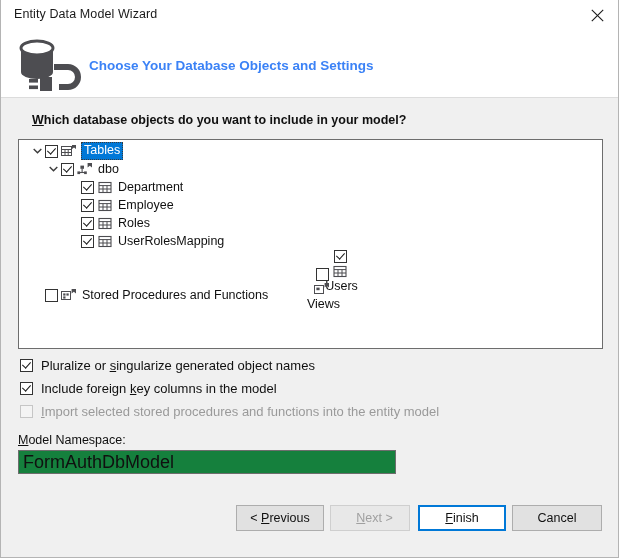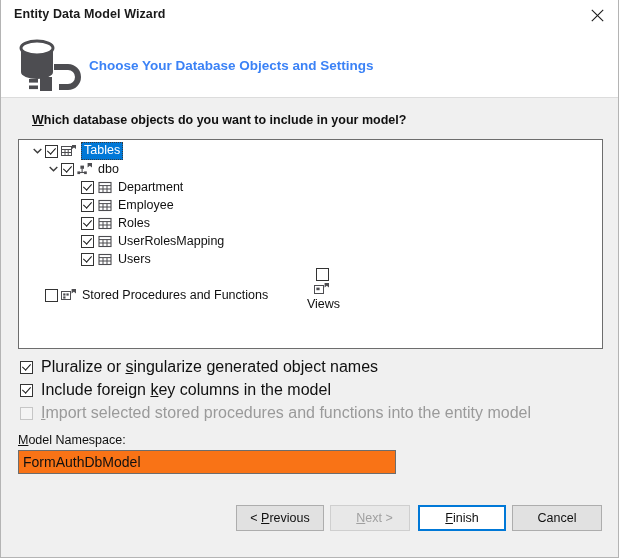--- a/index.html
+++ b/index.html
@@ -30,21 +30,20 @@
     background: #ffffff;
     box-sizing: border-box;
   }
   #title-text {
     position: absolute;
     left: 13px; top: 7px;
     font-size: 12.5px;
     color: #1a1a1a;
     white-space: nowrap;
     letter-spacing: 0.1px;
-    font-weight: bold;
   }
   #close-button {
     position: absolute;
     right: 0; top: 0;
     width: 45px; height: 30px;
     display: flex; align-items: center; justify-content: center;
     cursor: default;
   }
   #close-button svg { display: block; }
 
@@ -156,21 +155,21 @@
 
   .indent-1 { padding-left: 10px; }
   .indent-2 { padding-left: 36px; }
 
   
   .optrow {
     position: absolute;
     left: 19px;
     display: flex;
     align-items: center;
-    font-size: 16px;
+    font-size: 13px;
     color: #101010;
     white-space: nowrap;
   }
   .optrow.disabled { color: #9a9a9a; }
   .obox {
     width: 13px; height: 13px;
     border: 1px solid #333333;
     background: #ffffff;
     box-sizing: border-box;
     position: relative;
@@ -197,25 +196,25 @@
     position: absolute;
     left: 17px; top: 334px;
     font-size: 12.5px;
     color: #101010;
     white-space: nowrap;
   }
   #ns-input {
     position: absolute;
     left: 17px; top: 351px;
     width: 378px; height: 24px;
-    background: #f97316;
+    background: #15803d;
     border: 1px solid #6d6d6d;
     box-sizing: border-box;
     font-family: "Liberation Sans", sans-serif;
-    font-size: 14px;
+    font-size: 18px;
     color: #101010;
     padding: 0 4px;
     outline: none;
   }
 
   
   .btn {
     position: absolute;
     top: 406px;
     height: 26px;
@@ -370,21 +369,21 @@
             <rect x="1" y="1.5" width="12" height="10" fill="#ffffff" stroke="#4d4d51" stroke-width="1.1"></rect>
             <line x1="1" y1="4.6" x2="13" y2="4.6" stroke="#4d4d51" stroke-width="1"></line>
             <line x1="1" y1="8" x2="13" y2="8" stroke="#4d4d51" stroke-width="1"></line>
             <line x1="5" y1="4.6" x2="5" y2="11.5" stroke="#4d4d51" stroke-width="1"></line>
             <line x1="9" y1="4.6" x2="9" y2="11.5" stroke="#4d4d51" stroke-width="1"></line>
           </svg>
         </span>
         <span class="tlabel">UserRolesMapping</span>
       </div>
 
-      <div class="tree-row" style="padding-left:62px;">
+      <div class="tree-row" style="padding-left:62px;flex-direction:column;">
         <span class="tcheck checked"></span>
         <span class="ticon">
           <svg width="15" height="13" viewBox="0 0 15 13">
             <rect x="1" y="1.5" width="12" height="10" fill="#ffffff" stroke="#4d4d51" stroke-width="1.1"></rect>
             <line x1="1" y1="4.6" x2="13" y2="4.6" stroke="#4d4d51" stroke-width="1"></line>
             <line x1="1" y1="8" x2="13" y2="8" stroke="#4d4d51" stroke-width="1"></line>
             <line x1="5" y1="4.6" x2="5" y2="11.5" stroke="#4d4d51" stroke-width="1"></line>
             <line x1="9" y1="4.6" x2="9" y2="11.5" stroke="#4d4d51" stroke-width="1"></line>
           </svg>
         </span>

